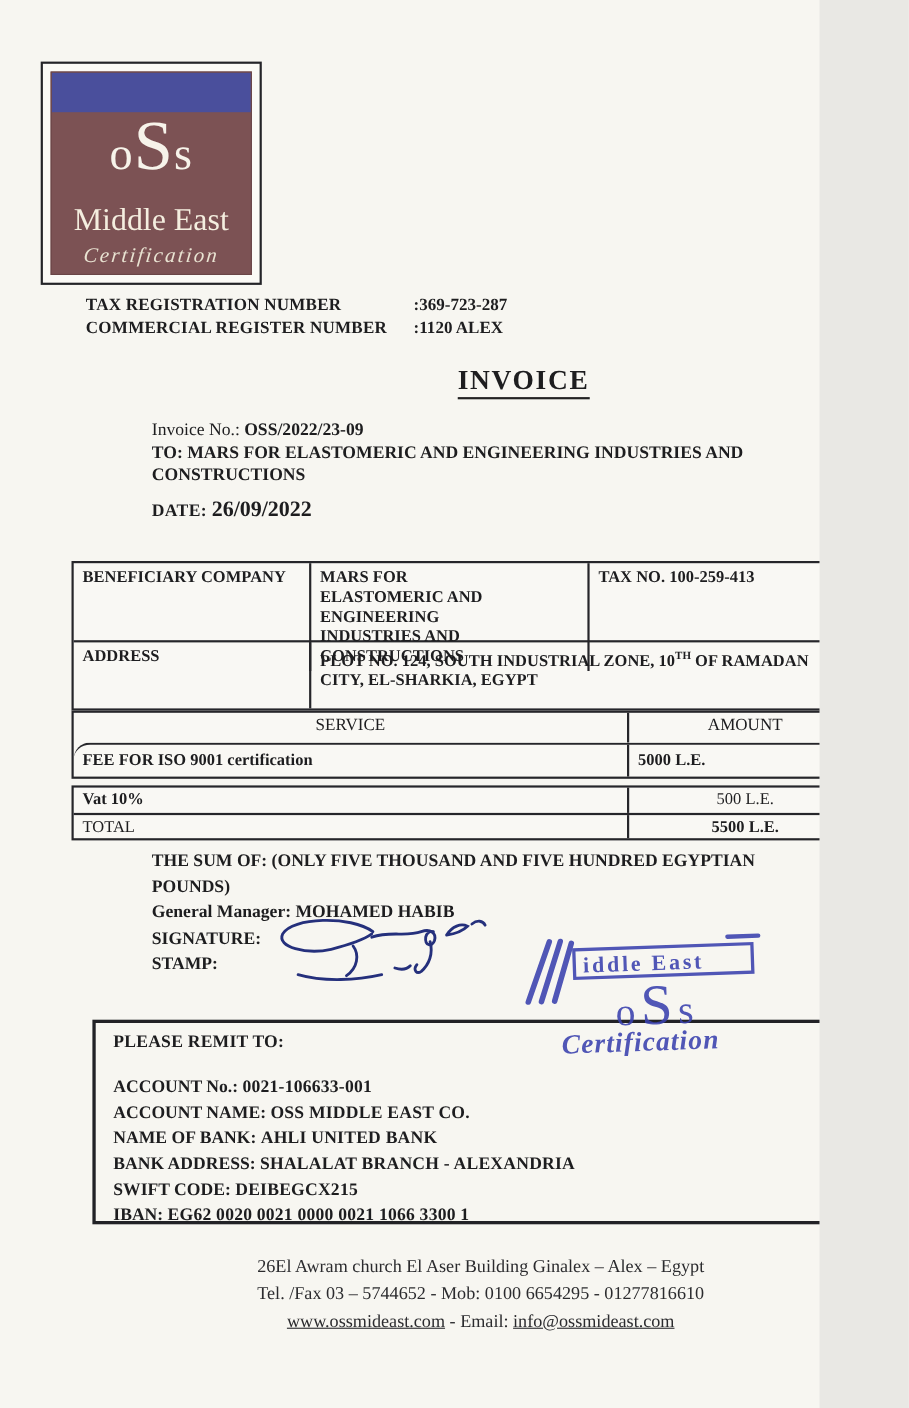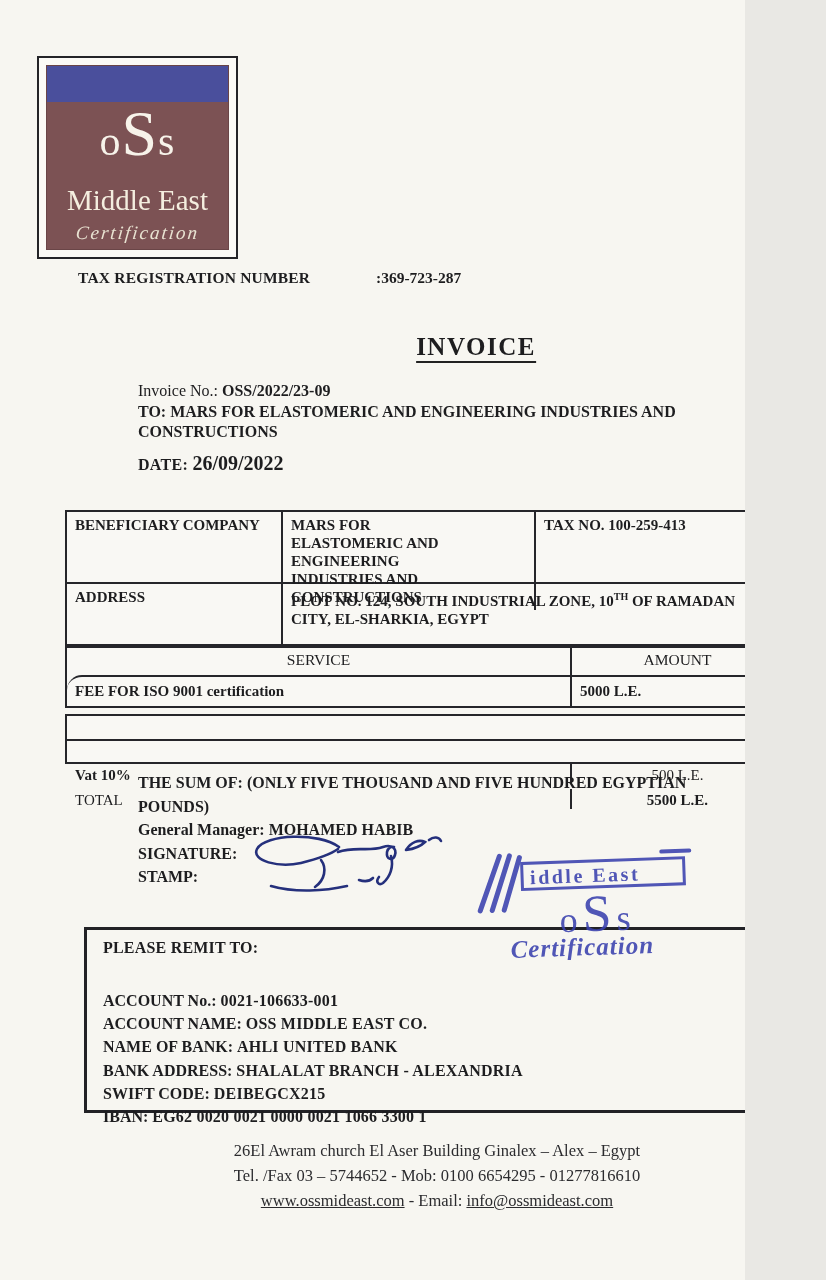--- a/index.html
+++ b/index.html
@@ -64,39 +64,39 @@
   .t1 .r2 { grid-template-columns: 214px 1fr; height: 62px; }
   .company-cell { padding-right: 62px; }
   .t2 { top: 646px; }
   .t2 .hrow { grid-template-columns: 503px 1fr; height: 27px; }
   .t2 .hrow .cell { font-weight: 400; text-align: center; font-size: 15.5px; padding-top: 3px; }
   .t2 .drow { grid-template-columns: 503px 1fr; height: 31px; border-radius: 15px; }
   .t2 .drow .cell { padding-top: 5px; }
   .t2 .amount { text-align: left; }
   .t3 { top: 714px; }
   .t3 .trow { grid-template-columns: 503px 1fr; height: 23px; }
-  .t3 .cell { padding-top: 2px; padding-bottom: 0; margin-top: 48px; }
+  .t3 .cell { padding-top: 2px; padding-bottom: 0; }
   .t3 .amount { text-align: center; font-weight: 400; }
   .t3 .r-vat .service { font-weight: 700; }
   .t3 .r-total .service { font-weight: 400; }
   .t3 .r-total .amount { font-weight: 600; }
   sup { font-size: 10px; vertical-align: super; }
   
   .summary { position: absolute; left: 138px; top: 771px; width: 606px; font-size: 16px; line-height: 23.5px; }
   .summary .b { font-weight: 700; }
   .summary .semib { font-weight: 600; }
   .sig-svg { position: absolute; left: 243px; top: 830px; z-index: 3; }
   .stamp-svg { position: absolute; left: 473px; top: 845px; z-index: 4; opacity: .88; }
   
   .remit {
     position: absolute; left: 84px; top: 927px; width: 714px; height: 186px;
     border: 3px solid #222226; padding: 9px 16px; z-index: 2;
   }
   .remit-title { font-size: 16px; font-weight: 600; letter-spacing: .2px; }
-  .remit-rows { margin-top: 32px; font-size: 16px; line-height: 23.2px; }
+  .remit-rows { margin-top: 20px; font-size: 16px; line-height: 23.2px; }
   .remit-rows .lab { font-weight: 600; }
   .remit-rows .val { font-weight: 700; letter-spacing: .2px; }
   
   .footer { position: absolute; left: 47px; top: 1138px; width: 780px; text-align: center; font-size: 16.5px; line-height: 25px; color: #2b2b2e; }
   .footer a { color: #2b2b2e; text-decoration: underline; }
 </style>
 </head>
 <body>
 
 <div class="page">
@@ -108,20 +108,23 @@
         <div class="logo-oss"><span class="l1">o</span><span class="l2">S</span><span class="l1">s</span></div>
         <div class="logo-me">Middle East</div>
         <div class="logo-cert">Certification</div>
       </div>
     </div>
   </div>
 
   <div class="reg">
     <div class="reg-row">
       <span class="lab">TAX  REGISTRATION NUMBER</span><span class="val">:369-723-287</span>
+    </div>
+    <div class="reg-row">
+      <span class="lab">COMMERCIAL REGISTER NUMBER</span><span class="val">:1120 ALEX</span>
     </div>
   </div>
 
   <div class="title">
     <span>INVOICE</span>
   </div>
 
   <div class="inv-info">
     <div>
       <span class="lab">Invoice No.: </span><span class="bold">OSS/2022/23-09</span>

